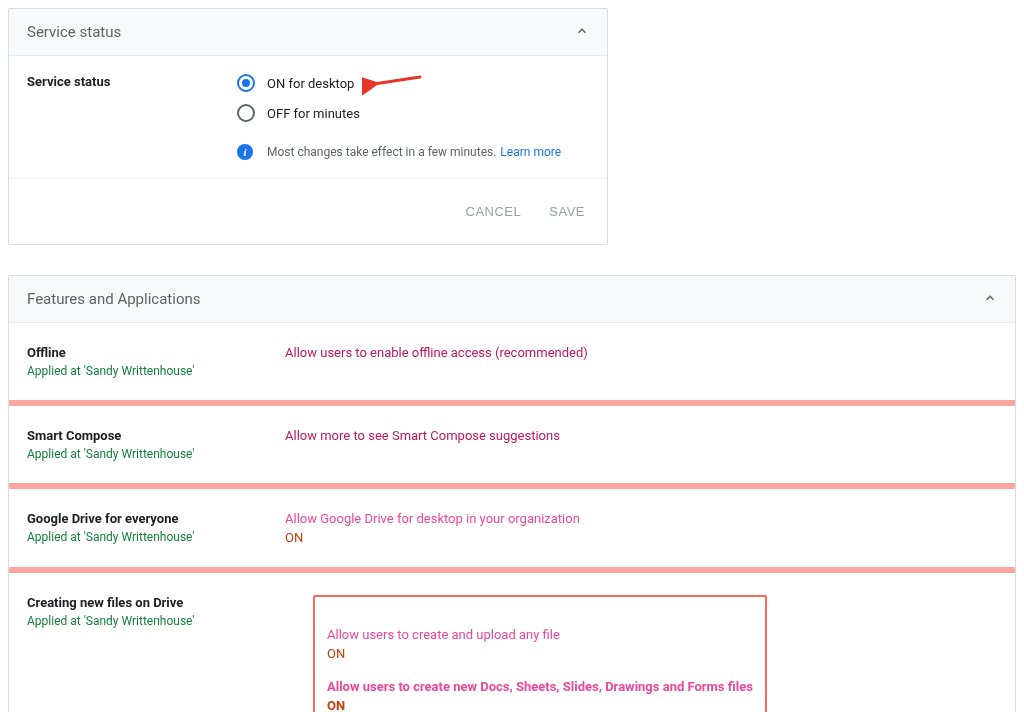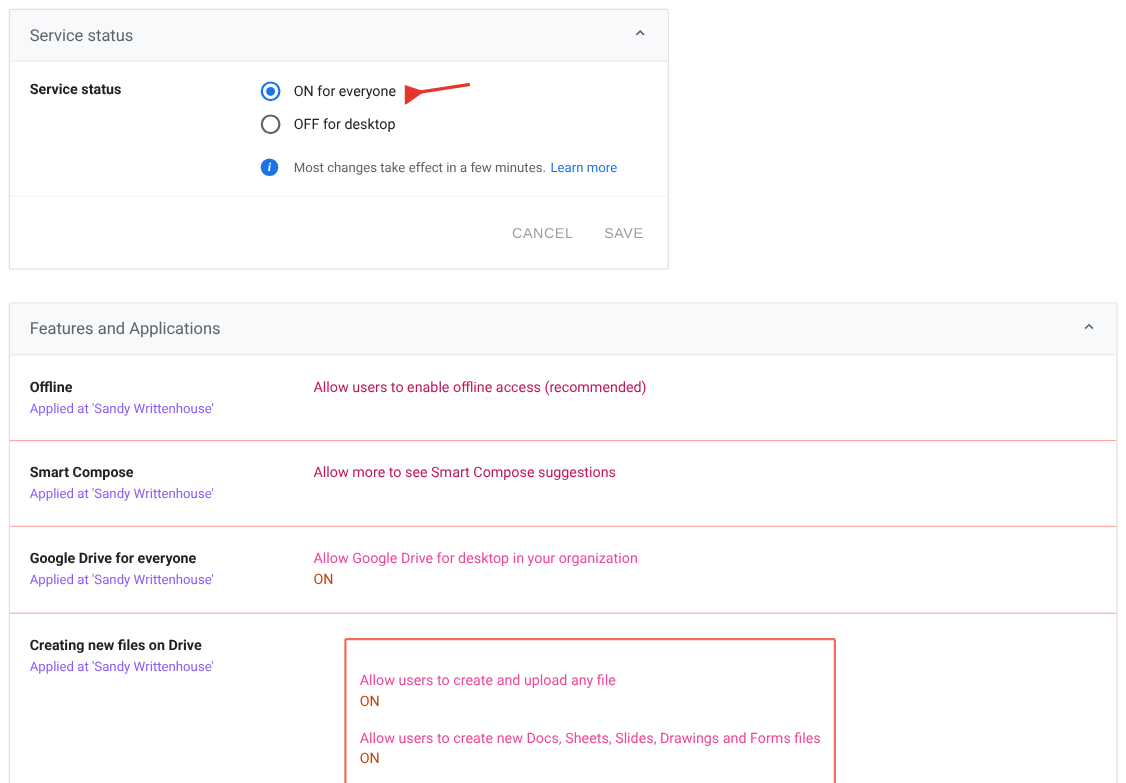--- a/index.html
+++ b/index.html
@@ -133,56 +133,56 @@
     width: 60px;
     height: 16px;
   }
   .arrow-wrap svg { position: absolute; top: -4px; left: 0; }
 
   
   .features-card { width: 100%; }
   .feature-row {
     display: flex;
     padding: 22px 18px;
-    border-bottom: 1px solid #fca5a5;
+    border-bottom: 6px solid #fca5a5;
     align-items: flex-start;
   }
   .feature-row:last-child { border-bottom: none; gap: 28px; }
   .feature-left {
     width: 258px;
   }
   .feature-title {
     font-weight: 700;
     font-size: 13px;
     color: #202124;
     margin-bottom: 4px;
   }
   .feature-applied {
     font-size: 12px;
-    color: #8b5cf6;
+    color: #15803d;
   }
   .feature-right {
     flex: 1;
   }
   .feature-desc {
     font-size: 13px;
     color: #be185d;
   }
   .feature-desc.muted {
     color: #ec4899;
   }
   .feature-status {
     font-size: 13px;
     color: #c2410c;
     margin-top: 4px;
   }
   .feature-block {
     margin-bottom: 18px;
   }
-  .feature-block:last-child { margin-bottom: 0; }
+  .feature-block:last-child { margin-bottom: 0; font-weight: bold; }
 
   .highlight-box {
     border: 2px solid #f26c5a;
     border-radius: 2px;
     padding: 30px 12px;
     display: inline-block;
   }
 
   .first-card { width: 600px; }
 </style>
@@ -199,35 +199,35 @@
     </span>
   </div>
   <div class="card-body">
     <div class="service-row">
       <div class="service-label">Service status</div>
       <div class="service-options">
         <div class="radio-row">
           <span class="radio-outer selected">
               <span class="radio-inner"></span>
             </span>
-          <span>ON for everyone</span>
+          <span>ON for desktop</span>
           <span class="arrow-wrap">
             <svg width="62" height="24" viewBox="0 0 62 24">
               <defs>
                 <marker id="arrowhead" markerWidth="8" markerHeight="8" refX="2" refY="4" orient="auto">
                   <polygon points="8 0, 0 4, 8 8" fill="#e6352b"></polygon>
                 </marker>
               </defs>
               <line x1="58" y1="6" x2="12" y2="13" stroke="#e6352b" stroke-width="3" marker-end="url(#arrowhead)" stroke-linecap="round"></line>
             </svg>
           </span>
         </div>
         <div class="radio-row">
           <span class="radio-outer"></span>
-          <span>OFF for desktop</span>
+          <span>OFF for minutes</span>
         </div>
         <div class="info-row">
           <span class="info-icon">i</span>
           <span>Most changes take effect in a few minutes.</span>
           <a href="#">Learn more</a>
         </div>
       </div>
     </div>
   </div>
   <div class="card-footer">

